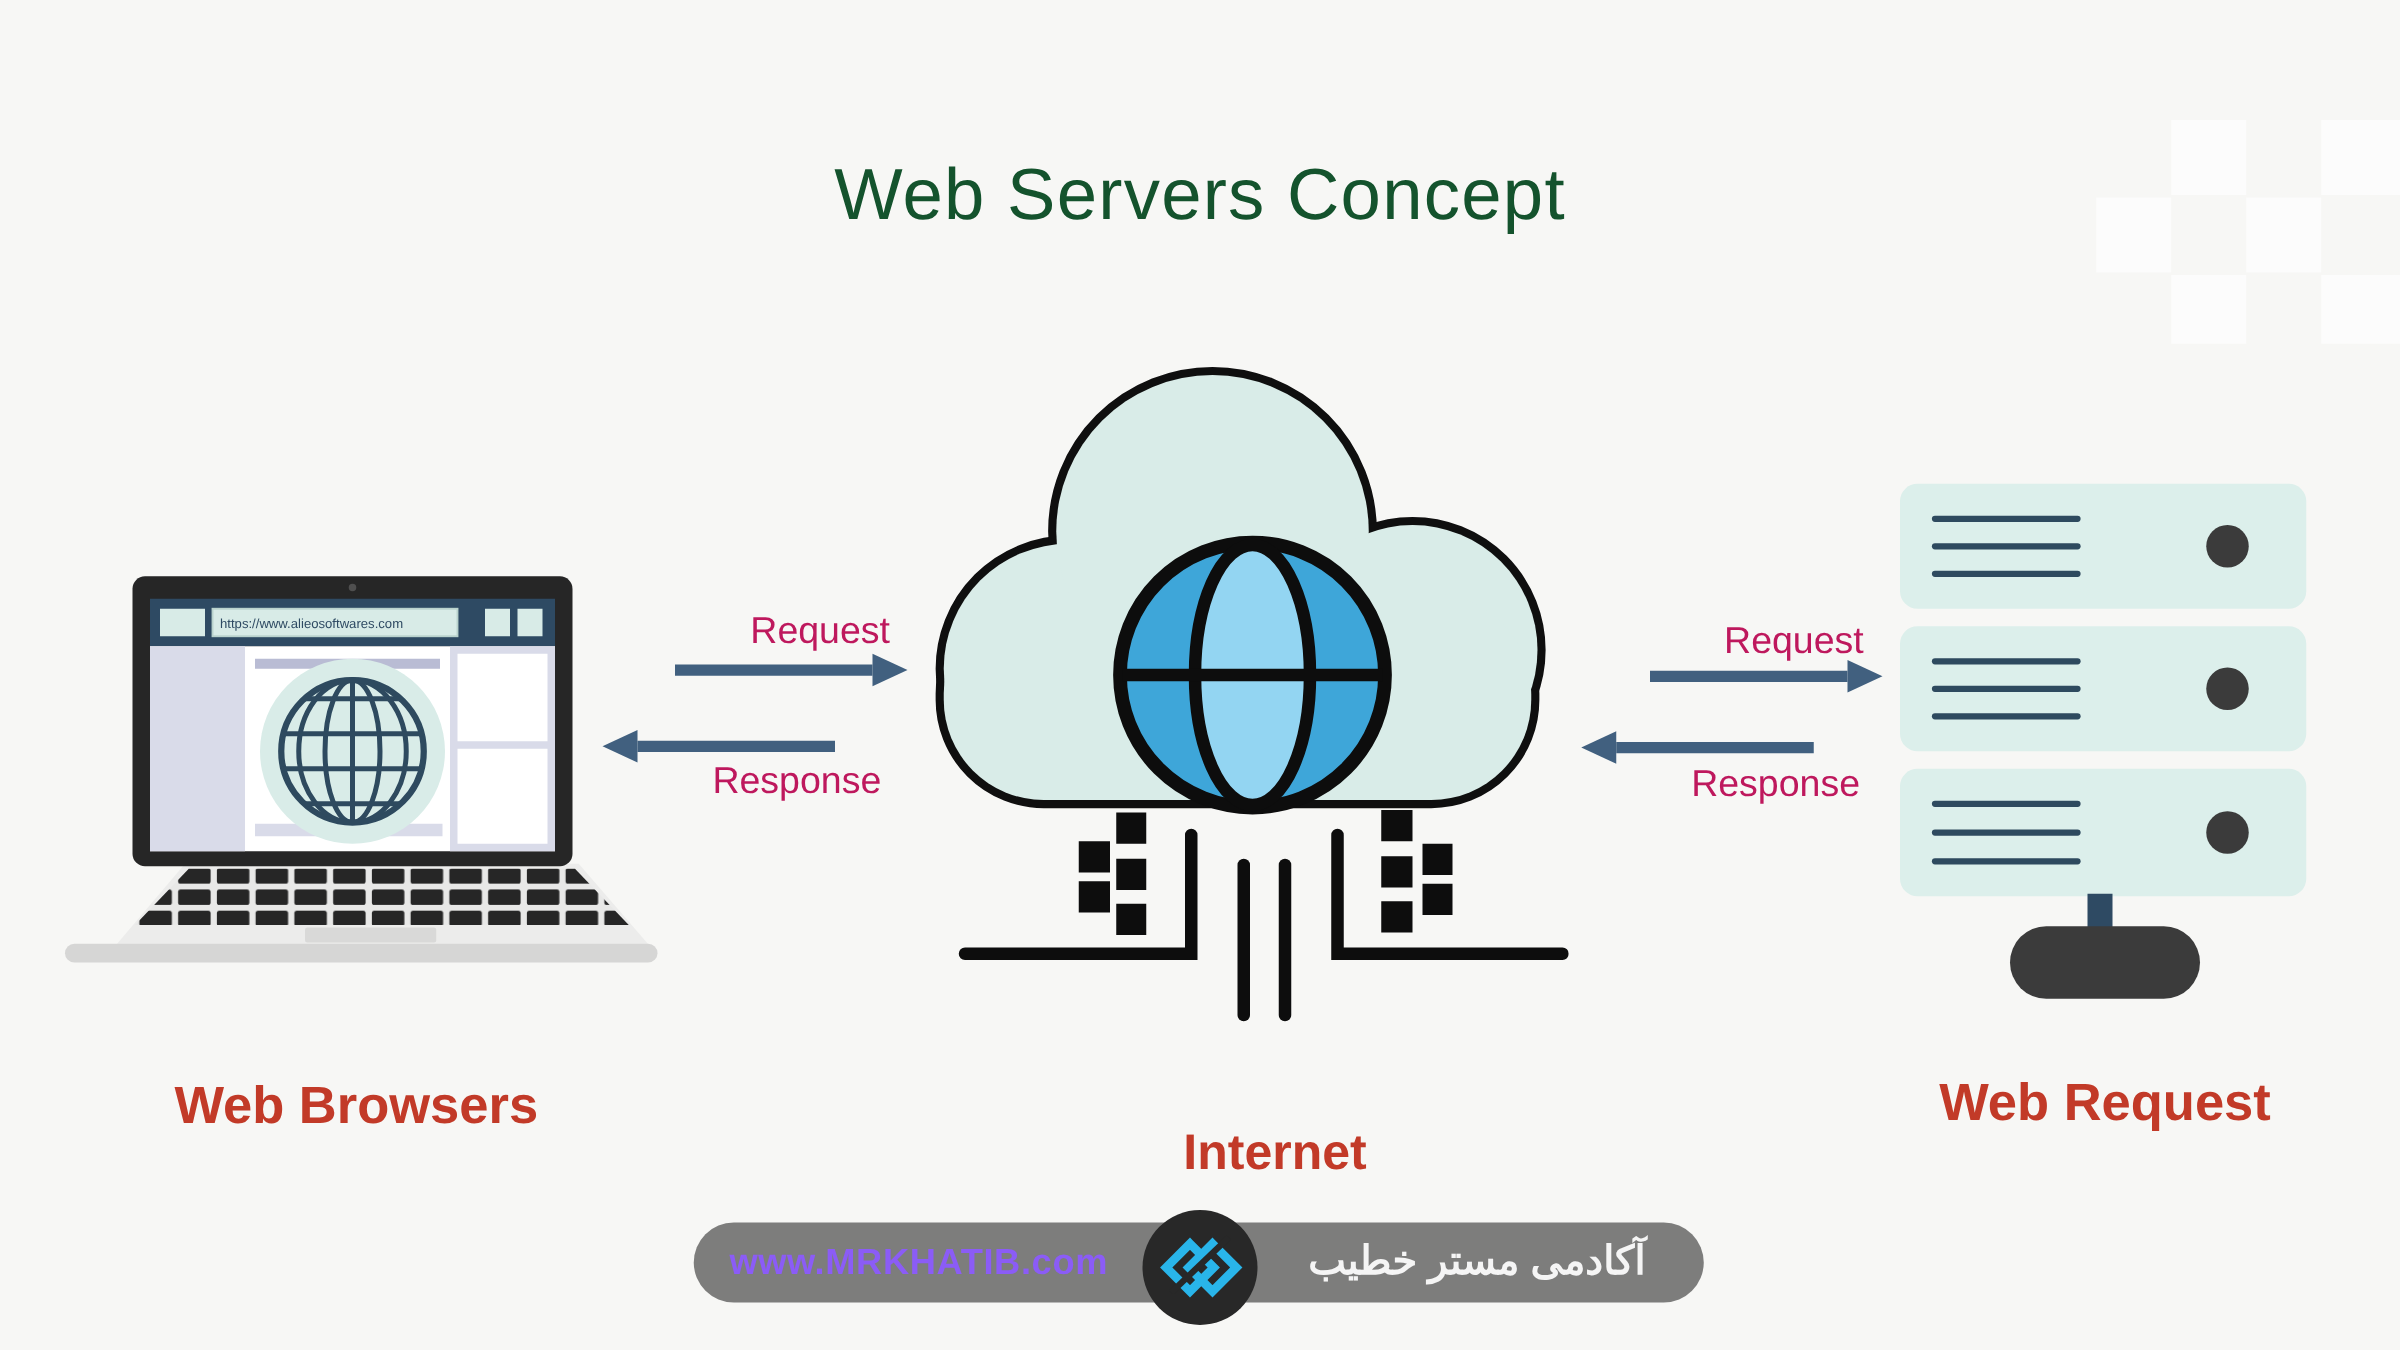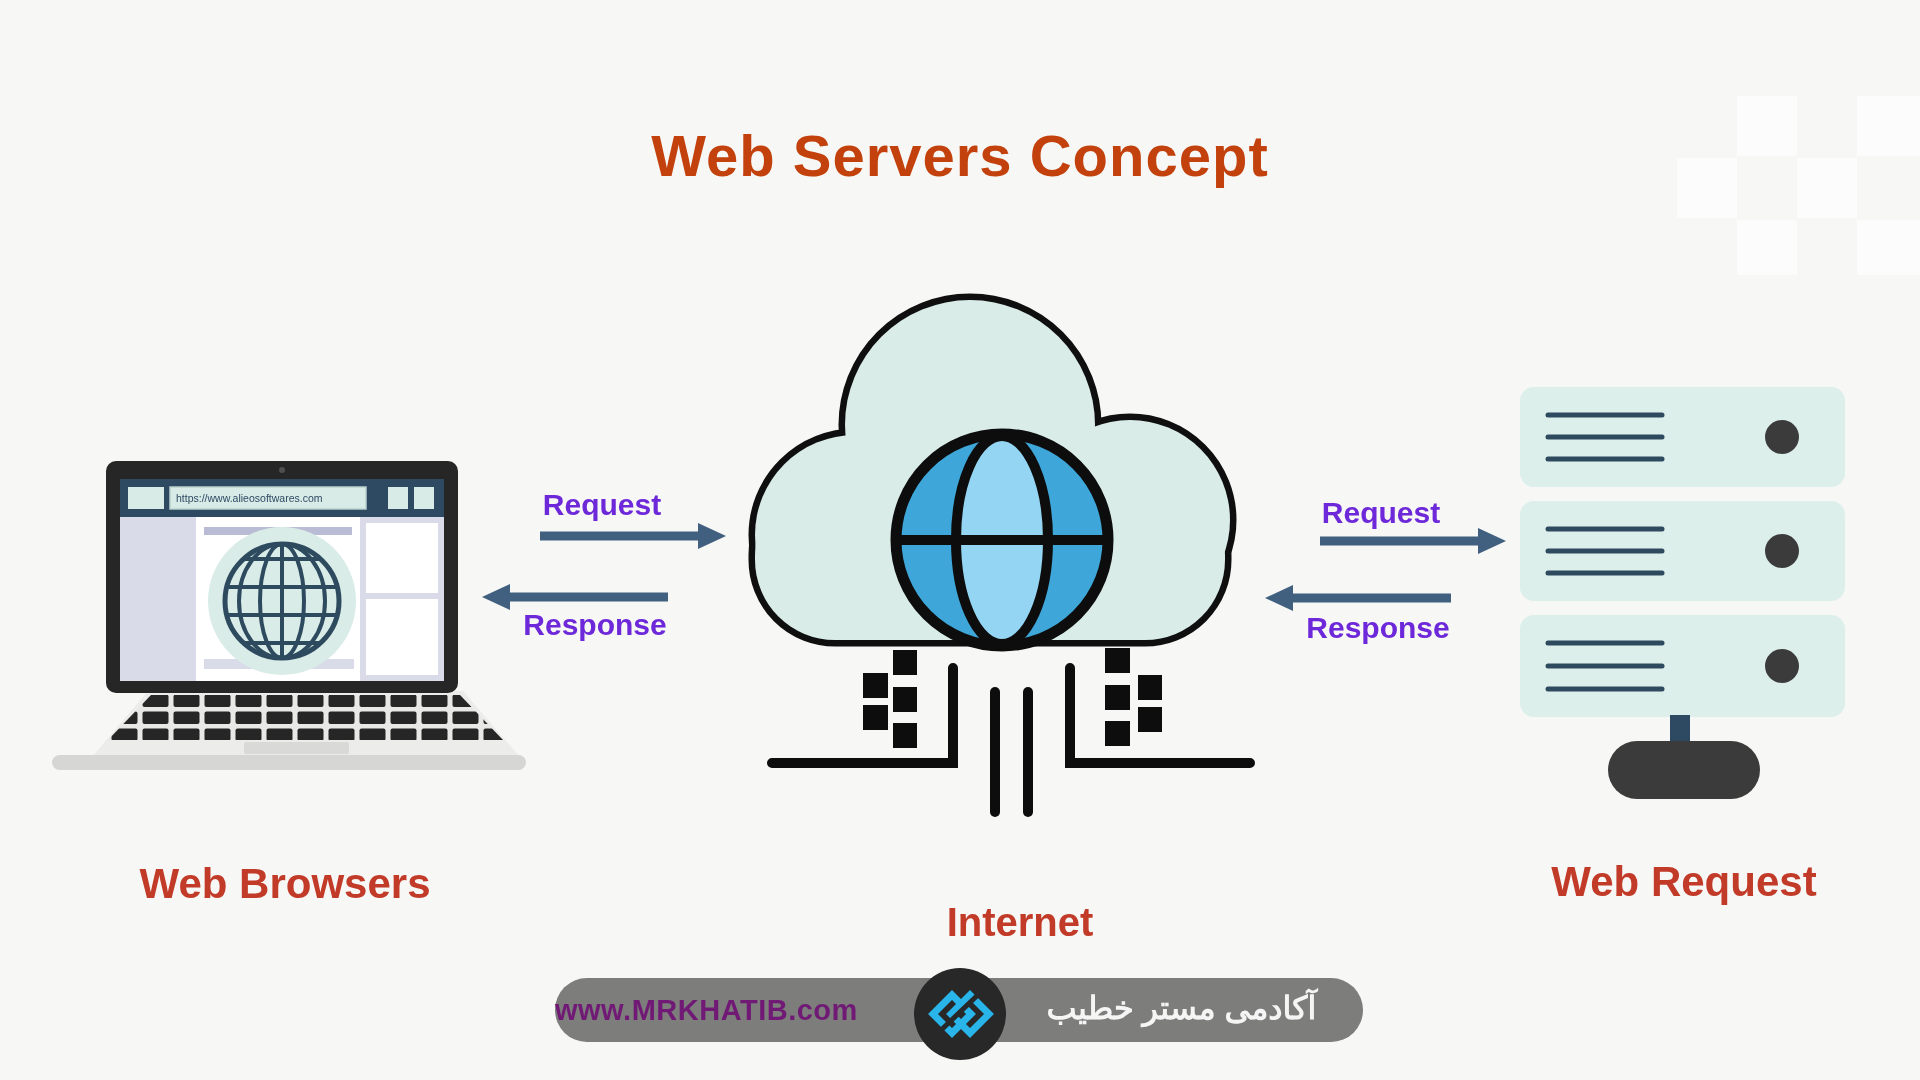--- a/index.html
+++ b/index.html
@@ -7,43 +7,43 @@
   body {
     position:relative;
     background:#f7f7f5;
     font-family:"Liberation Sans", sans-serif;
     overflow:hidden;
   }
   .abs { position:absolute; }
   .page-title {
     top:122px; left:0; width:1920px;
     text-align:center;
-    font-size:58px; font-weight:bold;
-    color:#c2410c; letter-spacing:1px;
+    font-size:58px; font-weight:normal;
+    color:#14532d; letter-spacing:1px;
   }
   .flow-label {
     width:220px; height:36px;
-    text-align:center;
-    font-size:30px; font-weight:bold;
-    color:#6d28d9;
+    text-align:right;
+    font-size:30px; font-weight:normal;
+    color:#be185d;
   }
   .node-label {
     width:420px; height:50px;
     text-align:center;
     font-size:42px; font-weight:bold;
     color:#c23a28;
   }
   .footer-bar {
     left:555px; top:978px; width:808px; height:64px;
     background:#7d7d7c; border-radius:32px;
   }
   .footer-website {
     left:555px; top:978px; width:360px; height:64px;
-    line-height:64px; 
-    font-size:29px; font-weight:bold; color:#701a75;
+    line-height:64px; text-align:center;
+    font-size:29px; font-weight:bold; color:#8b5cf6;
     letter-spacing:0.5px;
   }
   .footer-academy {
     left:1000px; top:976px; width:363px; height:64px;
     line-height:64px; text-align:center;
     font-size:32px; font-weight:bold; color:#f5f5f5;
     direction:rtl;
   }
   .footer-logo {
     left:914px; top:968px; width:92px; height:92px;

